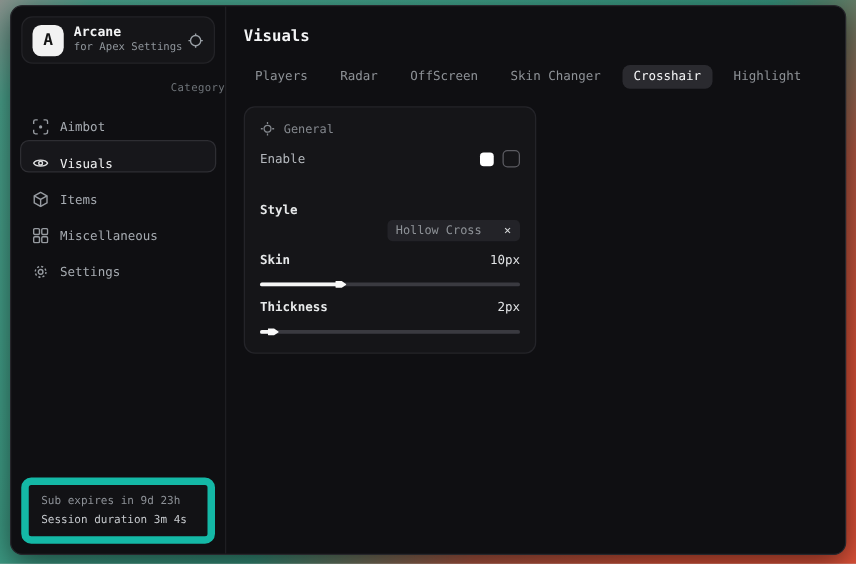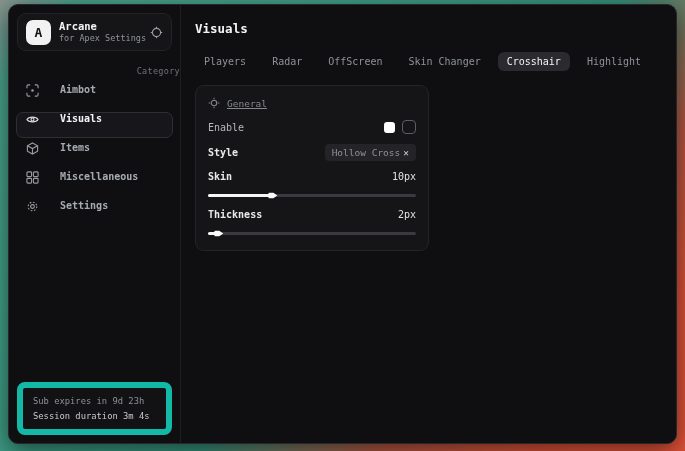--- a/index.html
+++ b/index.html
@@ -25,22 +25,22 @@
     width:25px; height:25px; border-radius:7px; background:#f2f2f2; color:#141414;
     font-weight:bold; font-size:13px; display:flex; align-items:center; justify-content:center; flex:0 0 25px;
   }
   .brand-text { flex:1; line-height:1.25; min-width:0; }
   .brand-title { color:#f3f4f5; font-size:10.5px; font-weight:bold; }
   .brand-sub { color:#8f959b; font-size:8.5px; white-space:nowrap; }
   .brand-icon { color:#9aa0a6; display:flex; }
   .category-label { color:#6e7378; font-size:8.5px; margin:15px 0 7px 18px; letter-spacing:.3px;text-align:right; }
   .nav { display:flex; flex-direction:column; gap:3px; padding:0 7px; }
   .nav-item {
-    height:26px; display:flex; align-items:flex-start; gap:21px; padding:0 9px;
-    color:#a6abb1; font-size:10px; border:1px solid transparent; border-radius:7px; cursor:pointer;font-weight:bold;
+    height:26px; display:flex; align-items:flex-end; gap:9px; padding:0 9px;
+    color:#a6abb1; font-size:10px; border:1px solid transparent; border-radius:7px; cursor:pointer;
   }
   .nav-item.active { background:#17171b; border-color:#2e2e33; color:#f2f3f4; }
   .nav-item .ico { display:flex; color:inherit; opacity:.9; }
   .sidebar-spacer { flex:1; }
   .footer-card {
     margin:8px; padding:8px 10px; border:6px solid #14b8a6; border-radius:8px; background:#121215;
   }
   .footer-line1 { color:#8d9197; font-size:8.8px; margin-bottom:5px; white-space:nowrap; }
   .footer-line2 { color:#c6c9cd; font-size:8.8px; white-space:nowrap; }
   
@@ -49,33 +49,33 @@
   .tabs { display:flex; align-items:center; gap:8px; margin-top:16px; }
   .tab {
     padding:4px 9px; border-radius:6px; color:#8e9297; font-size:10px; cursor:pointer; white-space:nowrap;
   }
   .tab.active { background:#2a2a2f; color:#f4f5f6; }
   
   .panel {
     margin-top:14px; width:234px; background:#151518; border:1px solid #242429;
     border-radius:9px; padding:11px 12px 13px 12px;
   }
-  .section-head { display:flex; align-items:center; gap:7px; color:#84888e; font-size:9.5px; margin-bottom:11px;text-decoration:underline; }
+  .section-head { display:flex; align-items:center; gap:7px; color:#84888e; font-size:9.5px; margin-bottom:11px; }
   .section-head .ico { display:flex; }
   .row { display:flex; align-items:center; justify-content:space-between; }
   .row + .row, .row + .slider-wrap, .slider-wrap + .row { margin-top:10px; }
   .lbl-dim { color:#b4b8bd; font-size:10px; }
   .lbl { color:#e7e9ea; font-size:10px; font-weight:bold; }
   .val { color:#e1e3e5; font-size:10px; }
   .enable-controls { display:flex; align-items:center; gap:7px; }
   .color-swatch { width:11px; height:11px; border-radius:3px; background:#fff; cursor:pointer; }
   .checkbox { width:14px; height:14px; border-radius:4px; border:1.4px solid #5c5c62; background:transparent; cursor:pointer; }
   .select-pill {
-    display:flex; align-items:center; gap:3px; background:#232328; border-radius:4px;
-    padding:3px 7px; cursor:pointer;
+    display:flex; align-items:center; gap:18px; background:#232328; border-radius:4px;
+    padding:3px 7px; cursor:pointer;margin-top:32px;
   }
   .select-pill .pill-text { color:#8e9297; font-size:9.5px; white-space:nowrap; }
   .select-pill .pill-x { color:#d8dadc; font-size:9.5px; cursor:pointer; line-height:1; }
   .slider-wrap { position:relative; height:7px; margin-top:7px; cursor:pointer; }
   .slider-track { position:absolute; left:0; right:0; top:2px; height:3px; background:#3a3a40; border-radius:2px; }
   .slider-fill { position:absolute; left:0; top:2px; height:3px; background:#f5f5f5; border-radius:2px 0 0 2px; }
   .slider-thumb {
     position:absolute; top:0; width:9px; height:7px; background:#fafafa; margin-left:-2px;
     clip-path:polygon(0 12%, 55% 12%, 100% 50%, 55% 88%, 0 88%); border-radius:2px;
   }

